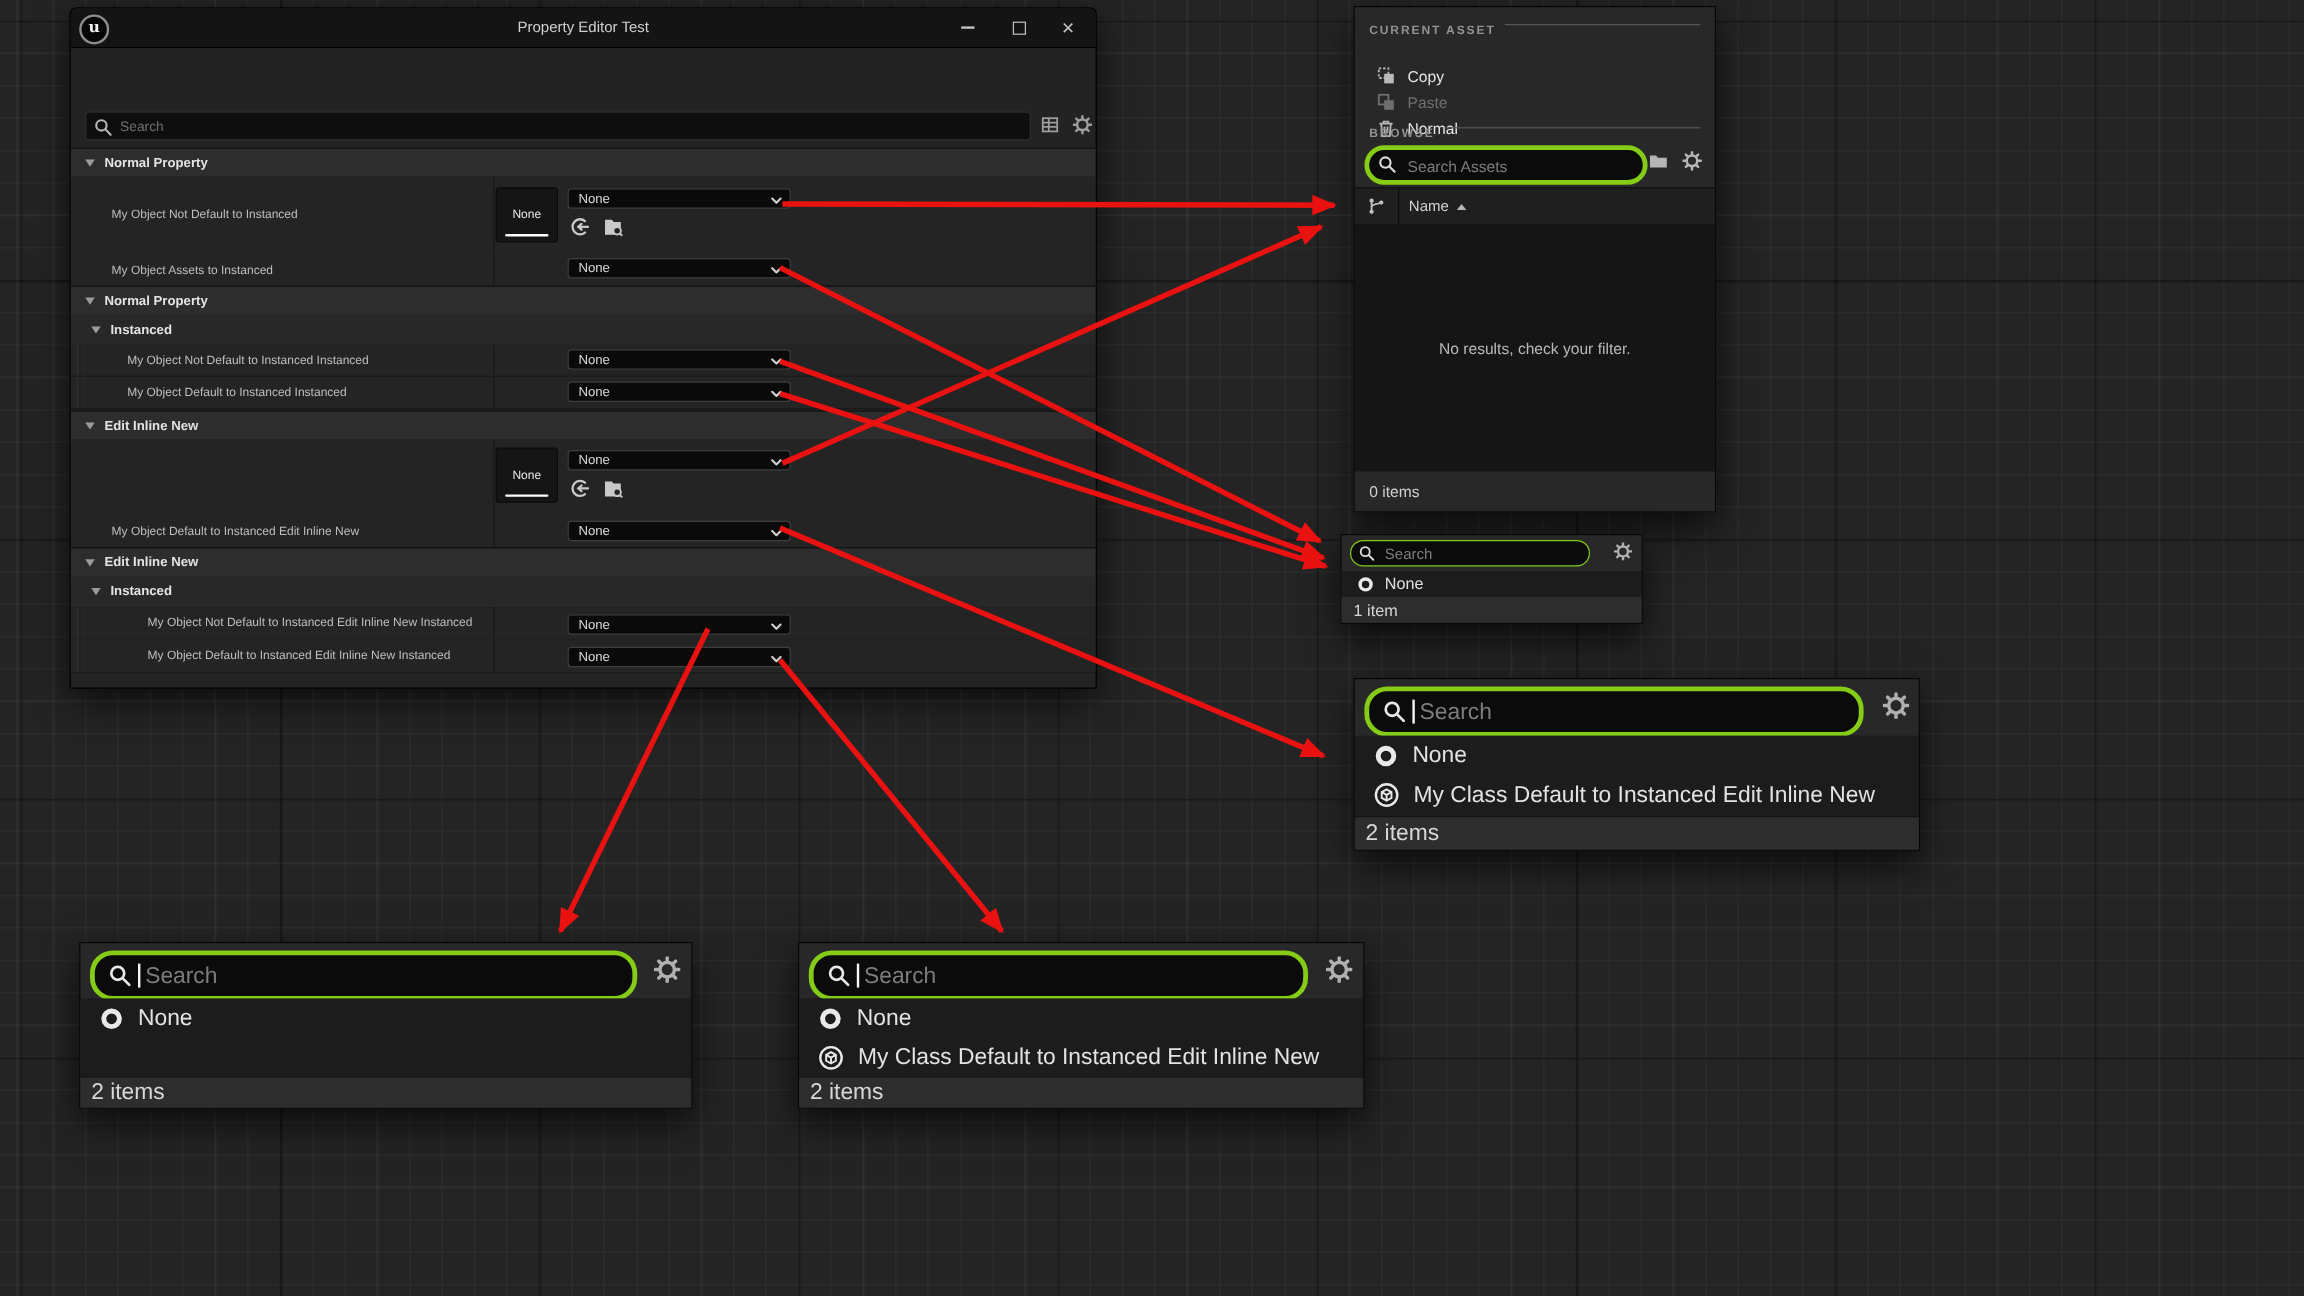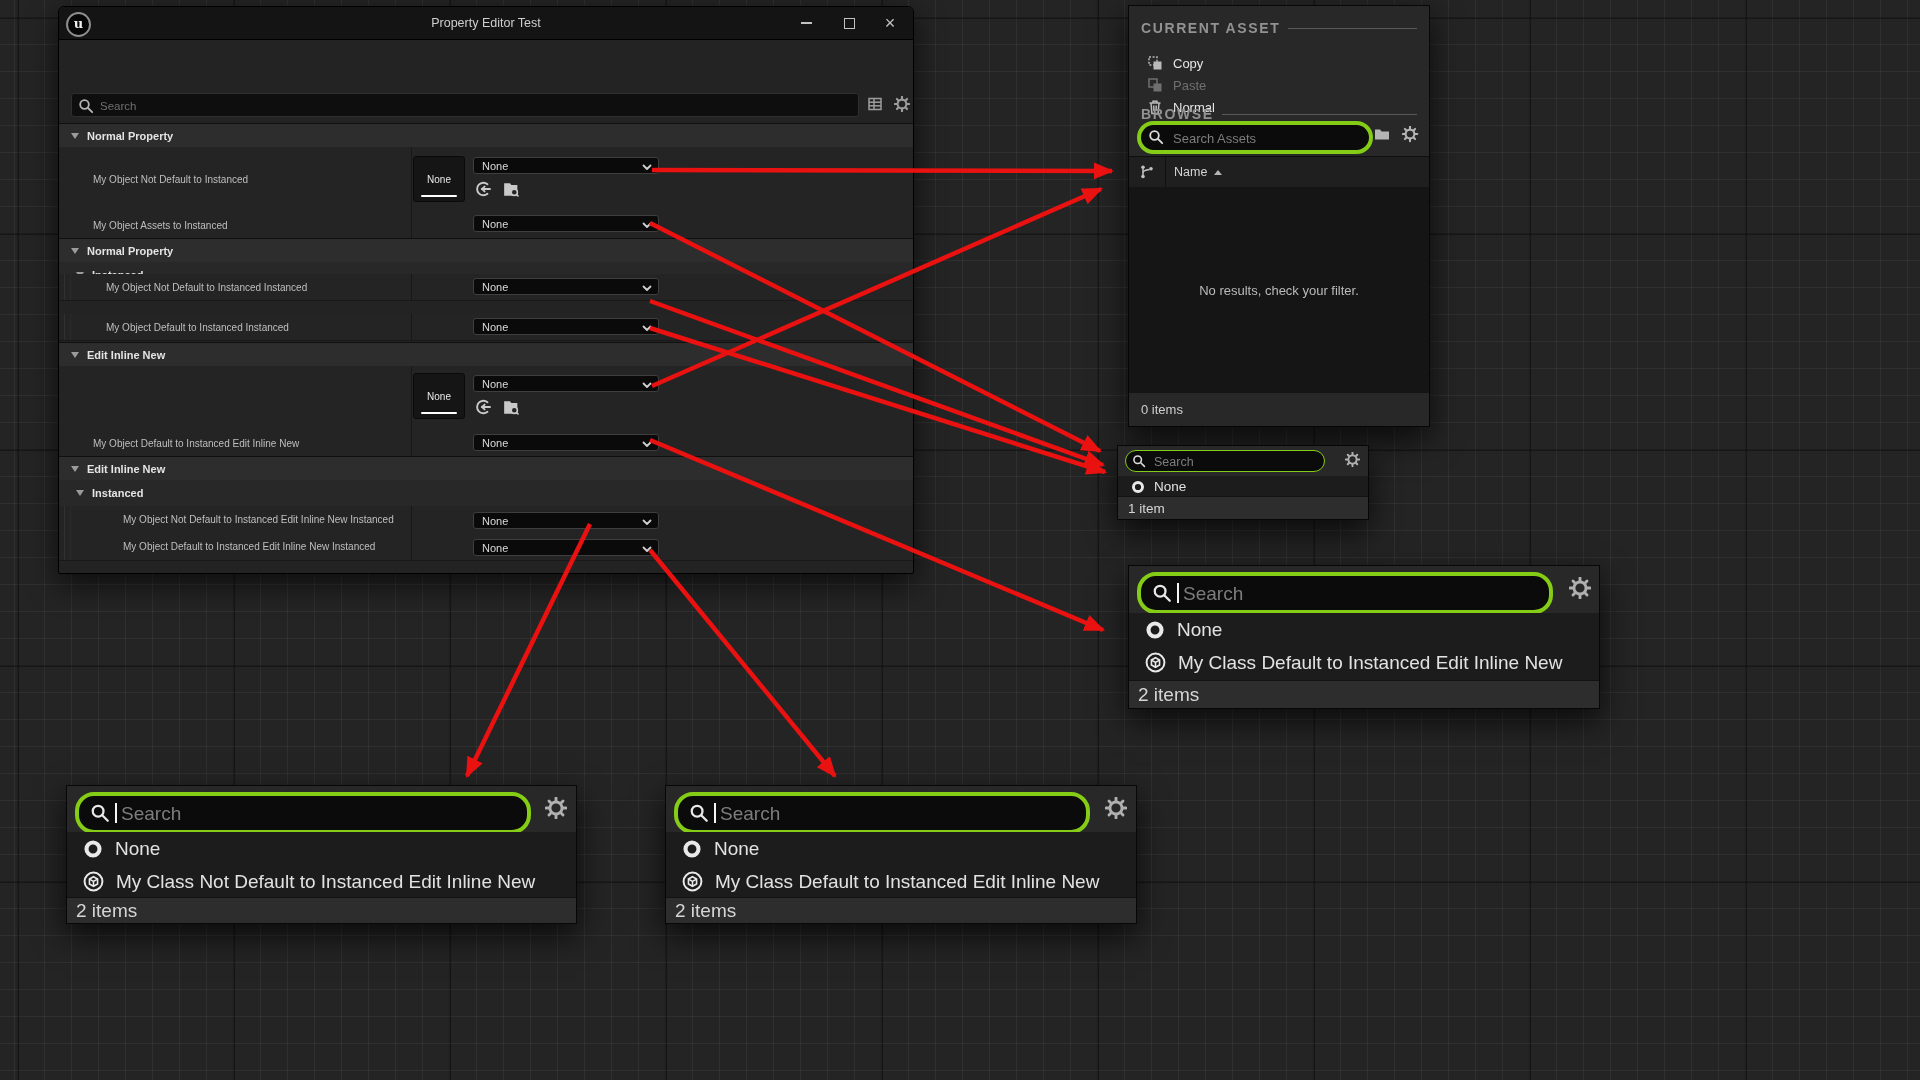--- a/index.html
+++ b/index.html
@@ -65,22 +65,22 @@
               font-family:"Liberation Sans",sans-serif;}
   .pill input::placeholder{color:#7d7d7d;}
   .caret{position:absolute;width:1.5px;background:#f5f5f5;}
   .prows{position:absolute;left:0;right:0;background:#1c1c1c;}
   .pitem{position:absolute;left:0;right:0;display:flex;align-items:center;color:#e2e2e2;}
   .pfoot{position:absolute;left:0;right:0;bottom:0;background:#2d2d2d;border-top:1px solid #121212;
          color:#d6d6d6;display:flex;align-items:center;}
 
   
   .am{left:1128px;top:5px;width:300px;height:420px;background:#282828;}
-  .am-sec{position:absolute;left:12px;right:12px;display:flex;align-items:center;gap:8px;
-          color:#929292;font-size:14px;font-weight:bold;letter-spacing:1.6px;}
+  .am-sec{position:absolute;left:12px;right:12px;display:flex;gap:8px;
+          color:#929292;font-size:10px;font-weight:bold;letter-spacing:1.6px;}
   .am-sec .line{flex:1;height:1px;background:#585858;}
   .am-item{position:absolute;left:18px;display:flex;align-items:center;gap:10px;color:#e6e6e6;font-size:13px;margin-top:16px;}
   .am-item.disabled{color:#6f6f6f;}
   .am-pill{left:8px;top:115px;width:228px;height:25px;}
   .am-pill .mag{left:7px;top:4px;}
   .am-pill input{left:30px;right:6px;font-size:13px;}
   .am-header{position:absolute;left:0;right:0;top:150px;height:30px;background:#1f1f1f;
              border-top:1px solid #0e0e0e;border-bottom:1px solid #0e0e0e;display:flex;align-items:center;}
   .am-hdiv{width:1px;align-self:stretch;background:#0e0e0e;margin-left:10px;}
   .am-name{color:#d4d4d4;font-size:12.5px;margin-left:8px;}
@@ -267,21 +267,21 @@
   <div class="abs cat" style="top:231px;height:24px">
     <span class="tri"></span>
     <span class="lbl">Normal Property</span>
   </div>
 
   <div class="abs subcat" style="top:255px;height:26px">
     <span class="tri"></span>
     <span class="lbl">Instanced</span>
   </div>
 
-  <div class="abs row indent-g" style="top:267px;height:26px">
+  <div class="abs row indent-g" style="top:280px;height:26px">
     <span class="rlabel" style="left:47px">My Object Not Default to Instanced Instanced</span>
     <span class="vdiv"></span>
     <div class="dd" style="top:4px">
       <span>None</span>
       <svg class="ic chev" style="color:#cfcfcf" width="12" height="10" viewBox="0 0 12 10">
           <use href="#g-chev"></use>
         </svg>
     </div>
   </div>
 
@@ -482,26 +482,20 @@
   </div>
   <svg class="ic gear" style="color:#b0b0b0" width="22" height="22" viewBox="0 0 16 16">
       <use href="#g-gear"></use>
     </svg>
   <div class="prows">
     <div class="pitem" style="top:0">
       <svg class="ic iico" style="color:#e9e9e9" width="20" height="20" viewBox="0 0 16 16">
           <use href="#g-donut"></use>
         </svg>
       <span>None</span>
-    </div>
-    <div class="pitem" style="top:33px">
-      <svg class="ic iico" style="color:#e9e9e9" width="21" height="21" viewBox="0 0 16 16">
-          <use href="#g-class"></use>
-        </svg>
-      <span>My Class Not Default to Instanced Edit Inline New</span>
     </div>
   </div>
   <div class="pfoot">
       <span>2 items</span>
     </div>
 </div>
 
 <div class="abs popup pl pbm">
   <div class="pill">
     <svg class="ic abs mag" style="color:#e8e8e8" width="20" height="20" viewBox="0 0 16 16">

